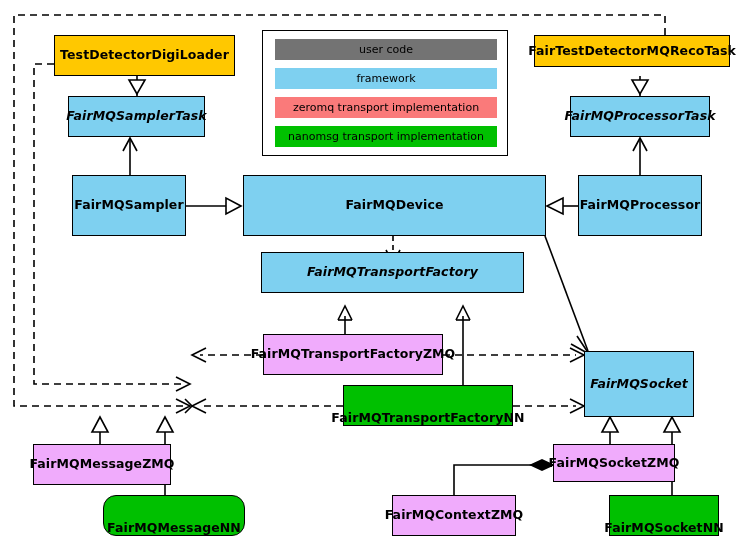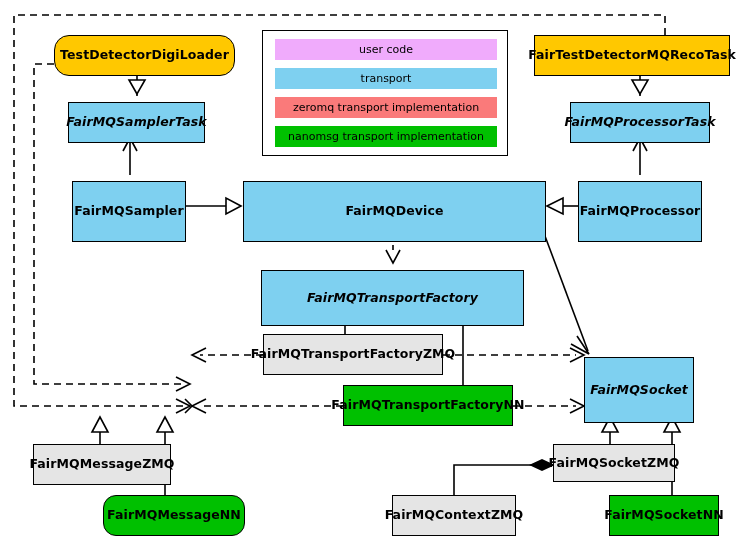--- a/index.html
+++ b/index.html
@@ -35,23 +35,23 @@
     justify-content: center;
     text-align: center;
     line-height: 1.15;
     color: #000000;
     font-size: 12.5px;
     font-weight: bold;
     letter-spacing: 0.1px;
     z-index: 3;
   }
   .node.usercode   { background: #ffc800; }
-  .node.framework  { background: #7ed0f0; margin-top: 6px; }
-  .node.zeromq     { background: #e5e5e5; }
-  .node.nanomsg    { background: #00c000; }
+  .node.framework  { background: #7ed0f0; }
+  .node.zeromq     { background: #f0abfc; }
+  .node.nanomsg    { background: #00c000; align-items: flex-end; }
   .node.abstract   { font-style: italic; }
   .node-label {
     display: block;
     padding: 0 6px;
     white-space: nowrap;
   }
 
   
   #legend {
     position: absolute;
@@ -69,21 +69,21 @@
     left: 12px;
     width: 222px;
     height: 21px;
     display: flex;
     align-items: center;
     justify-content: center;
     font-size: 11px;
     color: #000000;
     white-space: nowrap;
   }
-  .legend-row.r0 { top: 8px;  background: #f0abfc; align-items: center; }
+  .legend-row.r0 { top: 8px;  background: #737373; align-items: center; }
   .legend-row.r1 { top: 37px; background: #7ed0f0; }
   .legend-row.r2 { top: 66px; background: #fa7a7a; }
   .legend-row.r3 { top: 95px; background: #00c000; }
 </style>
 </head>
 <body>
 
 <div id="diagram">
 
   <svg id="edge-layer" viewBox="0 0 748 549" width="748" height="549" xmlns="http://www.w3.org/2000/svg">
@@ -195,35 +195,35 @@
       <polyline points="54,64 34,64 34,384 185,384" fill="none" stroke="#000" stroke-width="1.6" stroke-dasharray="7,5"></polyline>
       <polyline points="176,377 190,384 176,391" fill="none" stroke="#000" stroke-width="1.6"></polyline>
     </g>
   </svg>
 
   <div id="legend">
     <div class="legend-row r0">
       <span>user code</span>
     </div>
     <div class="legend-row r1">
-      <span>transport</span>
+      <span>framework</span>
     </div>
     <div class="legend-row r2">
       <span>zeromq transport implementation</span>
     </div>
     <div class="legend-row r3">
       <span>nanomsg transport implementation</span>
     </div>
   </div>
 
-  <div class="node usercode" style="left:54px;  top:35px;  width:181px; height:41px;border-radius:15px;">
+  <div class="node usercode" style="left:54px;  top:35px;  width:181px; height:41px;">
     <span class="node-label">TestDetectorDigiLoader</span>
   </div>
 
-  <div class="node usercode" style="left:534px; top:35px;  width:196px; height:41px;">
+  <div class="node usercode" style="left:534px; top:35px;  width:196px; height:32px;">
     <span class="node-label">FairTestDetectorMQRecoTask</span>
   </div>
 
   <div class="node framework abstract" style="left:68px;  top:96px;  width:137px; height:41px;">
     <span class="node-label">FairMQSamplerTask</span>
   </div>
 
   <div class="node framework abstract" style="left:570px; top:96px;  width:140px; height:41px;">
     <span class="node-label">FairMQProcessorTask</span>
   </div>
@@ -233,21 +233,21 @@
   </div>
 
   <div class="node framework" style="left:243px; top:175px; width:303px; height:61px;">
     <span class="node-label">FairMQDevice</span>
   </div>
 
   <div class="node framework" style="left:578px; top:175px; width:124px; height:61px;">
     <span class="node-label">FairMQProcessor</span>
   </div>
 
-  <div class="node framework abstract" style="left:261px; top:264px; width:263px; height:56px;justify-content:center;">
+  <div class="node framework abstract" style="left:261px; top:252px; width:263px; height:41px;justify-content:center;">
     <span class="node-label">FairMQTransportFactory</span>
   </div>
 
   <div class="node zeromq" style="left:263px; top:334px; width:180px; height:41px;">
     <span class="node-label">FairMQTransportFactoryZMQ</span>
   </div>
 
   <div class="node nanomsg" style="left:343px; top:385px; width:170px; height:41px;">
     <span class="node-label">FairMQTransportFactoryNN</span>
   </div>

